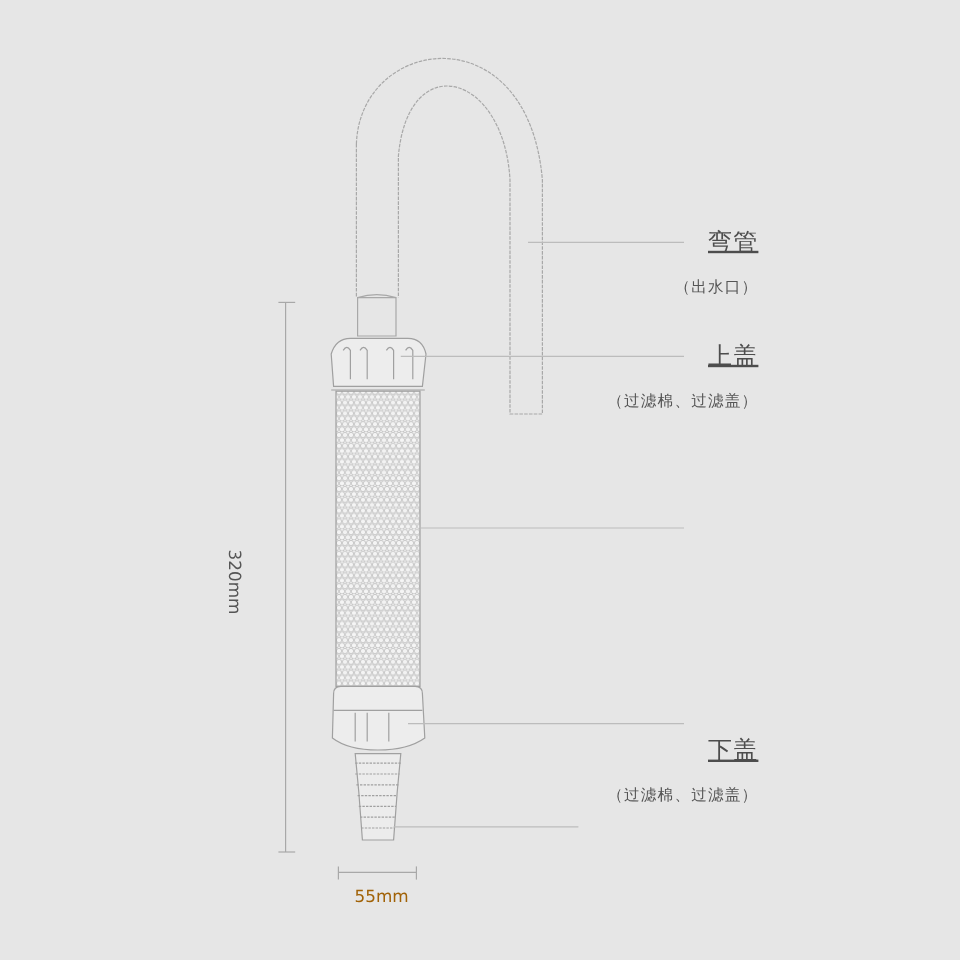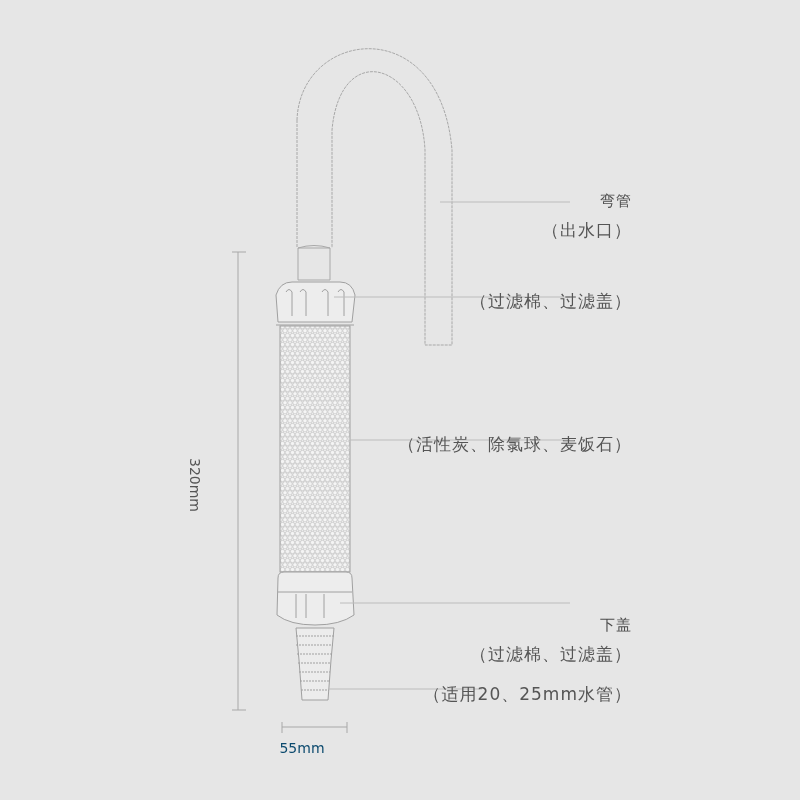--- a/index.html
+++ b/index.html
@@ -1,24 +1,24 @@
 <!DOCTYPE html>
 <html><head>
 <meta charset="utf-8">
 <style>
   html, body { margin:0; padding:0; }
   body { width:800px; height:800px; background:#e6e6e6; position:relative; overflow:hidden;
          font-family:"DejaVu Sans", sans-serif; color:#4a4a4a; }
   svg.diagram { position:absolute; left:0; top:0; }
   .label { position:absolute; right:168px; text-align:right; }
-  .label .title { font-size:15px; color:#4d4d4d; letter-spacing:1px; line-height:24px; }
-  .label .sub { font-size:17px; color:#555; line-height:22px; margin-top:6px; letter-spacing:1px; white-space:nowrap; }
+  .label .title { font-size:20px; color:#4d4d4d; letter-spacing:1px; line-height:24px;text-decoration:underline; }
+  .label .sub { font-size:13px; color:#555; line-height:22px; margin-top:16px; letter-spacing:1px; white-space:nowrap; }
   .dim-v { position:absolute; left:203px; top:458px; width:50px; font-size:14px; color:#555;
            transform:rotate(90deg); transform-origin:left top; white-space:nowrap; }
-  .dim-h { position:absolute; left:272px; top:740px; width:60px; text-align:center; font-size:14px; color:#0c4a6e; }
+  .dim-h { position:absolute; left:288px; top:740px; width:60px; text-align:center; font-size:14px; color:#a16207; }
 </style>
 </head>
 <body>
 
 <svg class="diagram" width="800" height="800" viewBox="0 0 800 800">
   <defs>
     <pattern id="pebbles" x="0" y="0" width="10" height="9" patternUnits="userSpaceOnUse">
       <rect width="10" height="9" fill="#eeeeee"></rect>
       <circle cx="2.5" cy="2.5" r="2.2" fill="#f4f4f4" stroke="#b8b8b8" stroke-width="0.6"></circle>
       <circle cx="7.5" cy="2.5" r="2.2" fill="#f2f2f2" stroke="#bdbdbd" stroke-width="0.6"></circle>
@@ -80,27 +80,26 @@
 
 <div class="dim-v">320mm</div>
 <div class="dim-h">55mm</div>
 
 <div class="label" style="top:189px;">
   <div class="title">弯管</div>
   <div class="sub">（出水口）</div>
 </div>
 
 <div class="label" style="top:284px;">
+  <div class="title">上盖</div>
   <div class="sub">（过滤棉、过滤盖）</div>
 </div>
 
 <div class="label" style="top:427px;">
-  <div class="sub">（活性炭、除氯球、麦饭石）</div>
 </div>
 
 <div class="label" style="top:613px;">
   <div class="title">下盖</div>
   <div class="sub">（过滤棉、过滤盖）</div>
 </div>
 
 <div class="label" style="top:677px;">
-  <div class="sub">（适用20、25mm水管）</div>
 </div>
 
 </body></html>

